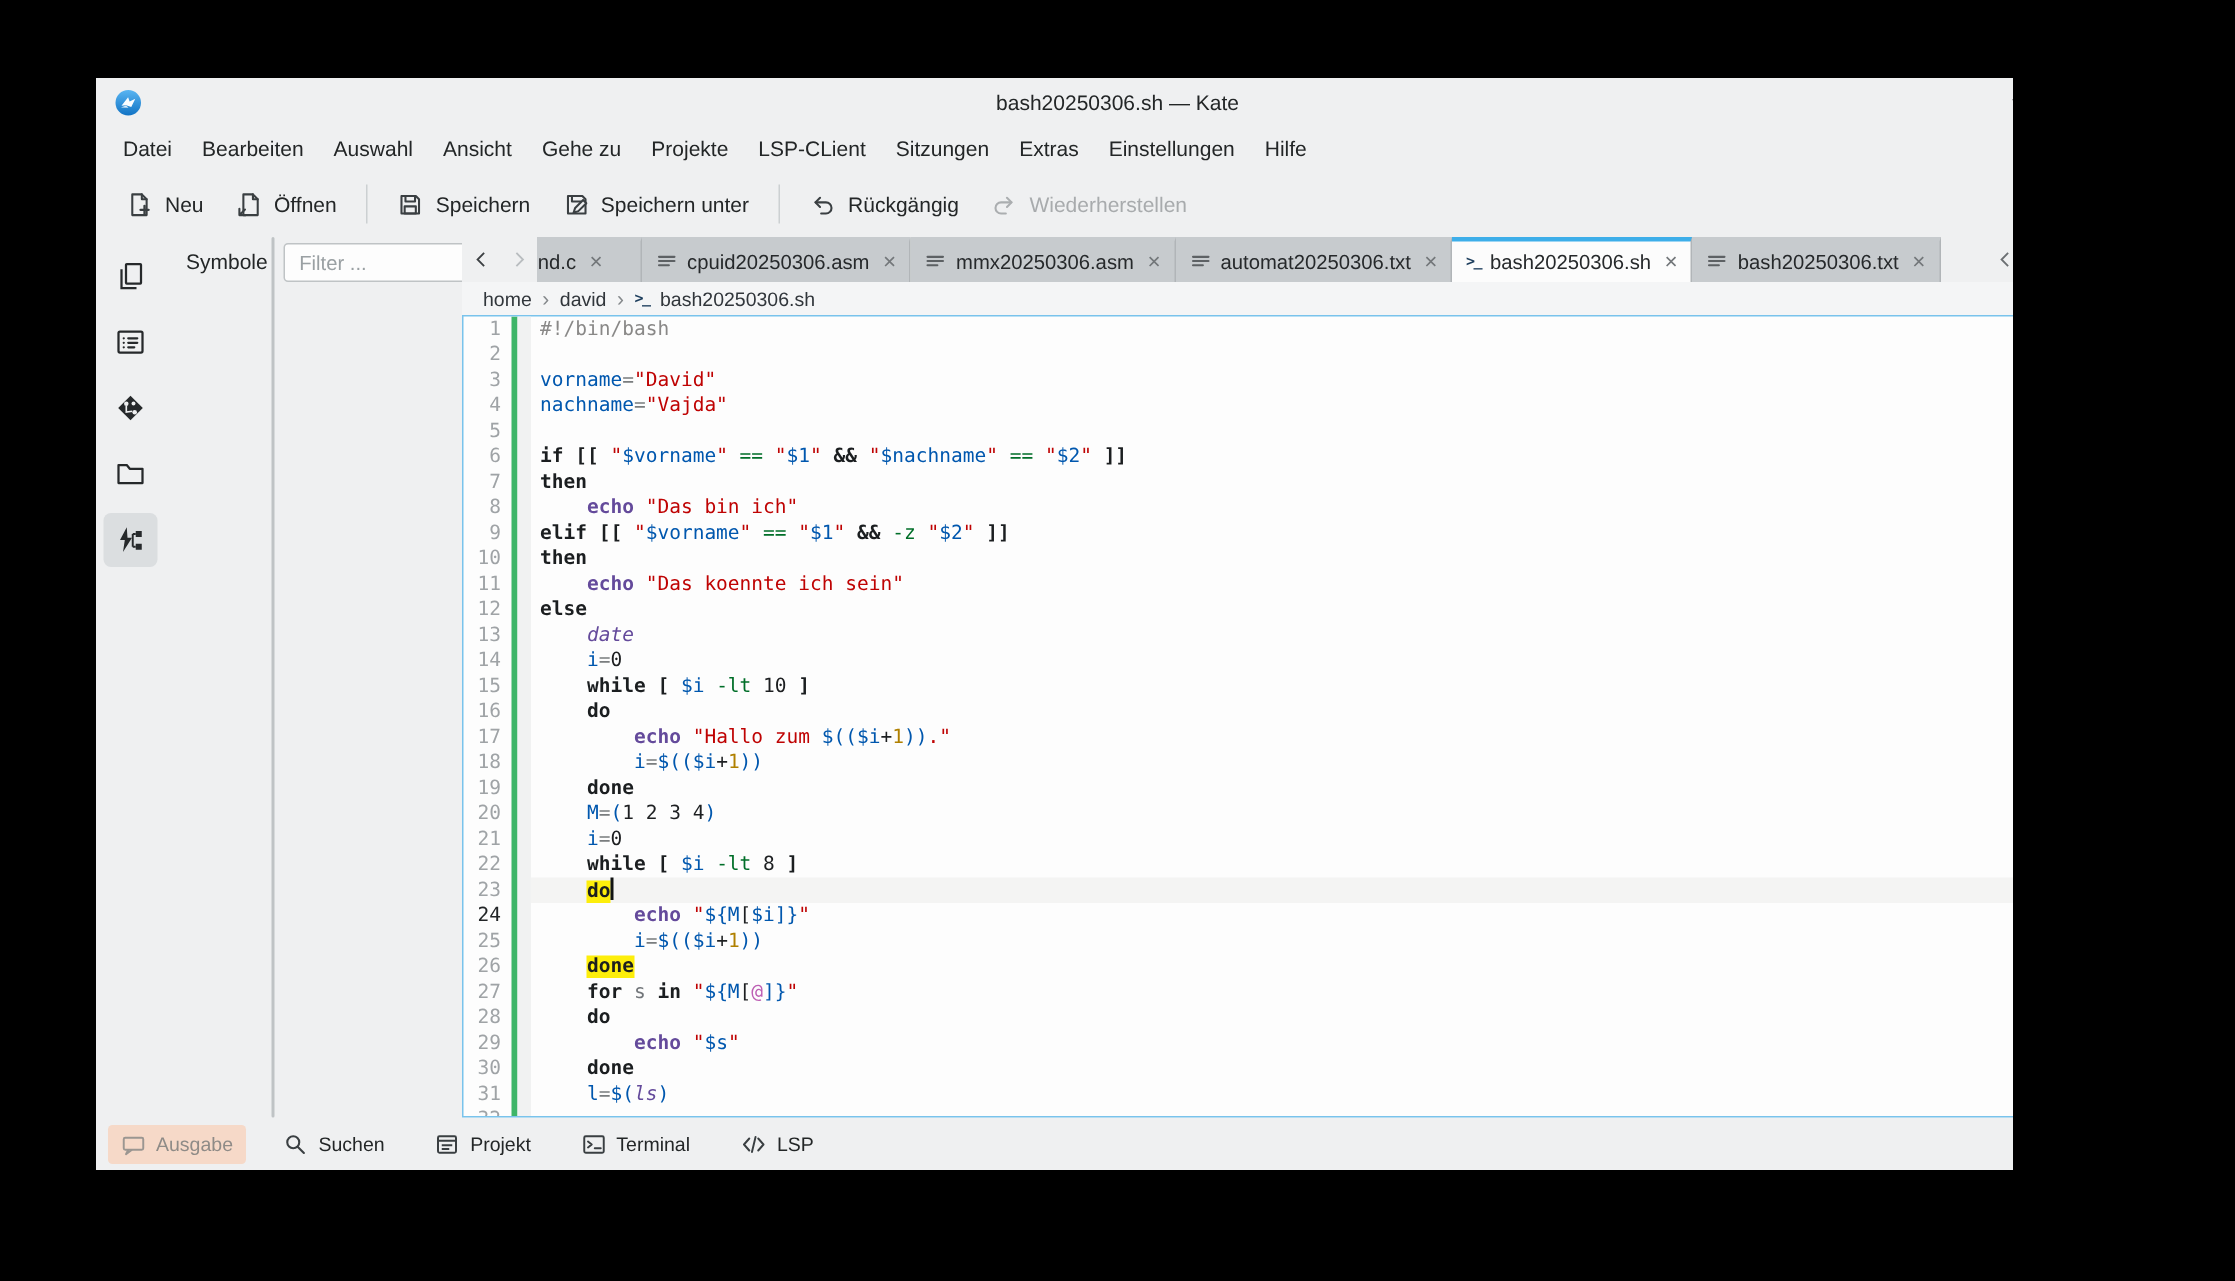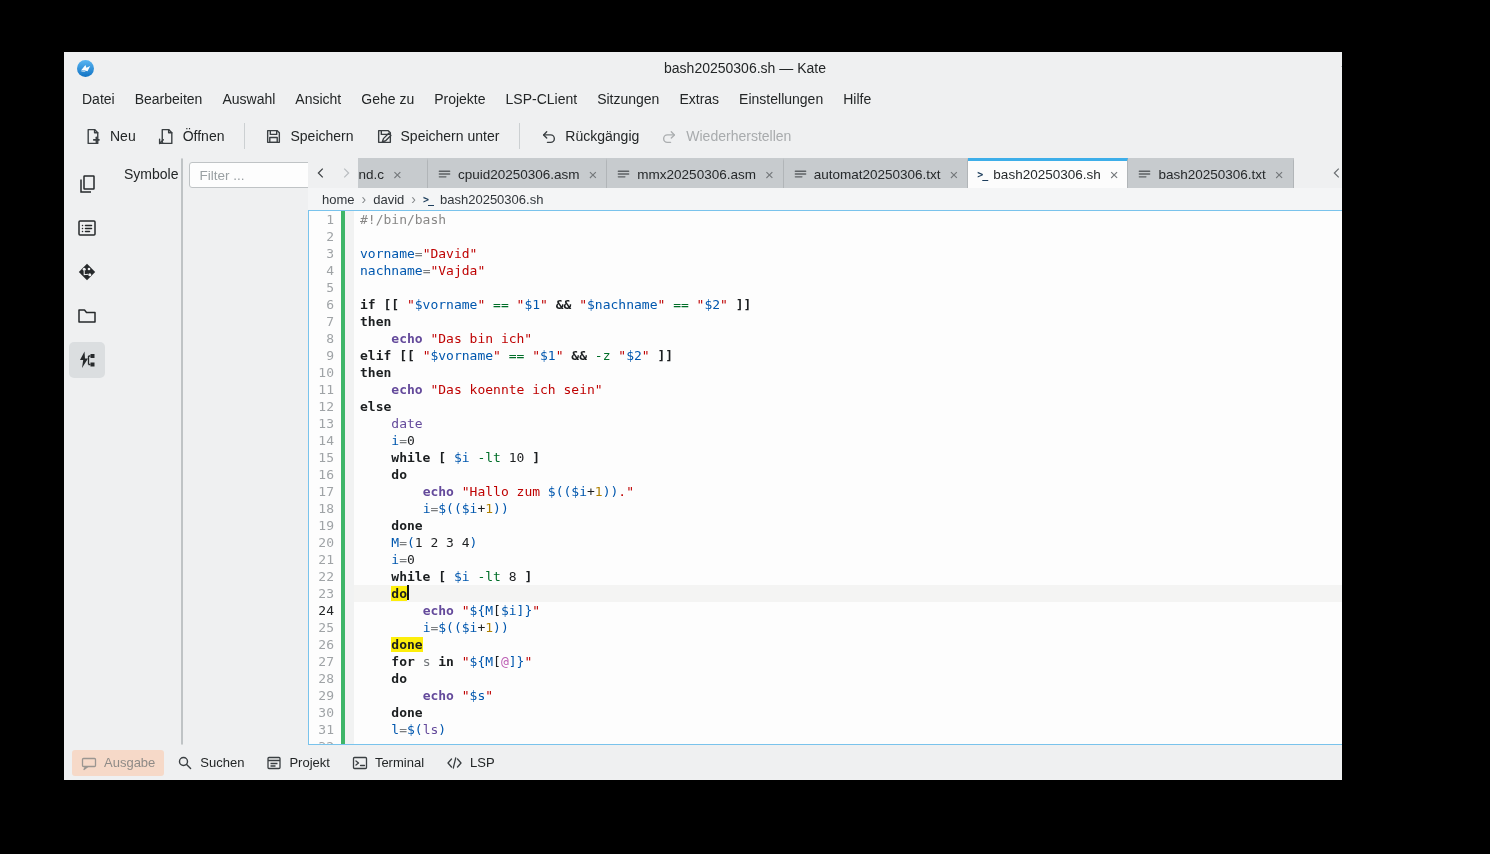--- a/index.html
+++ b/index.html
@@ -73,21 +73,21 @@
   .greenbar{width:4px;flex:0 0 auto;background:var(--modified-bar,#3eb568);margin-left:2px;}
   .foldmargin{width:9px;flex:0 0 auto;background:#f1f2f2;}
   .codearea{flex:1;min-width:0;overflow:hidden;font:13px/17px "DejaVu Sans Mono",monospace;color:#1d1f21;}
   .code-line{height:17px;white-space:pre;padding-left:6px;}
   .code-line.cur{background:#f4f4f3;}
   .tk.comment{color:var(--comment,#898887);}
   .tk.var{color:var(--variable,#0057ae);}
   .tk.str{color:var(--string,#bf0303);}
   .tk.kw{color:var(--keyword,#1b1e20);font-weight:bold;}
   .tk.builtin{color:var(--builtin,#644a9b);font-weight:bold;}
-  .tk.func{color:var(--builtin,#644a9b);}
+  .tk.func{color:var(--builtin,#644a9b);font-style:italic;}
   .tk.opgreen{color:var(--operator-green,#006e28);}
   .tk.num{color:var(--number,#b08000);}
   .tk.magenta{color:#bd5fb4;}
   .tk.op{color:#7a7d7f;}
   .tk.param{color:#717579;}
   .tk.hl{background:var(--search-highlight,#fdee0b);}
   .caret{display:inline-block;width:2px;height:15px;background:#121414;vertical-align:-2px;}
 
   
   .minimap{width:56px;flex:0 0 auto;position:relative;border-left:1px solid #e4e6e7;background:#fdfdfd;overflow:hidden;}
@@ -713,21 +713,21 @@
                   <i style="left: 3.2px; width: 1.1px; background: rgb(59, 69, 79); opacity: 0.45;"></i>
                 </div>
               </div>
           </div>
         </div>
 
       </div>
     </div>
 
     <div class="statusbar">
-      <span style="display:flex;gap:4px;">
+      <span style="display:flex;gap:16px;">
           <span class="sb-btn attention">
             <span class="icon">
               <svg width="16" height="16" viewBox="0 0 16 16" fill="none" stroke="#9b9691" stroke-width="1.3" stroke-linejoin="round">
                 <rect x="1.5" y="3.5" width="13" height="8" rx="1"></rect>
                 <path d="M4.5 11.5L3 14.5l4-3"></path>
               </svg>
             </span>
             <span>Ausgabe</span>
           </span>
           <span class="sb-btn">

